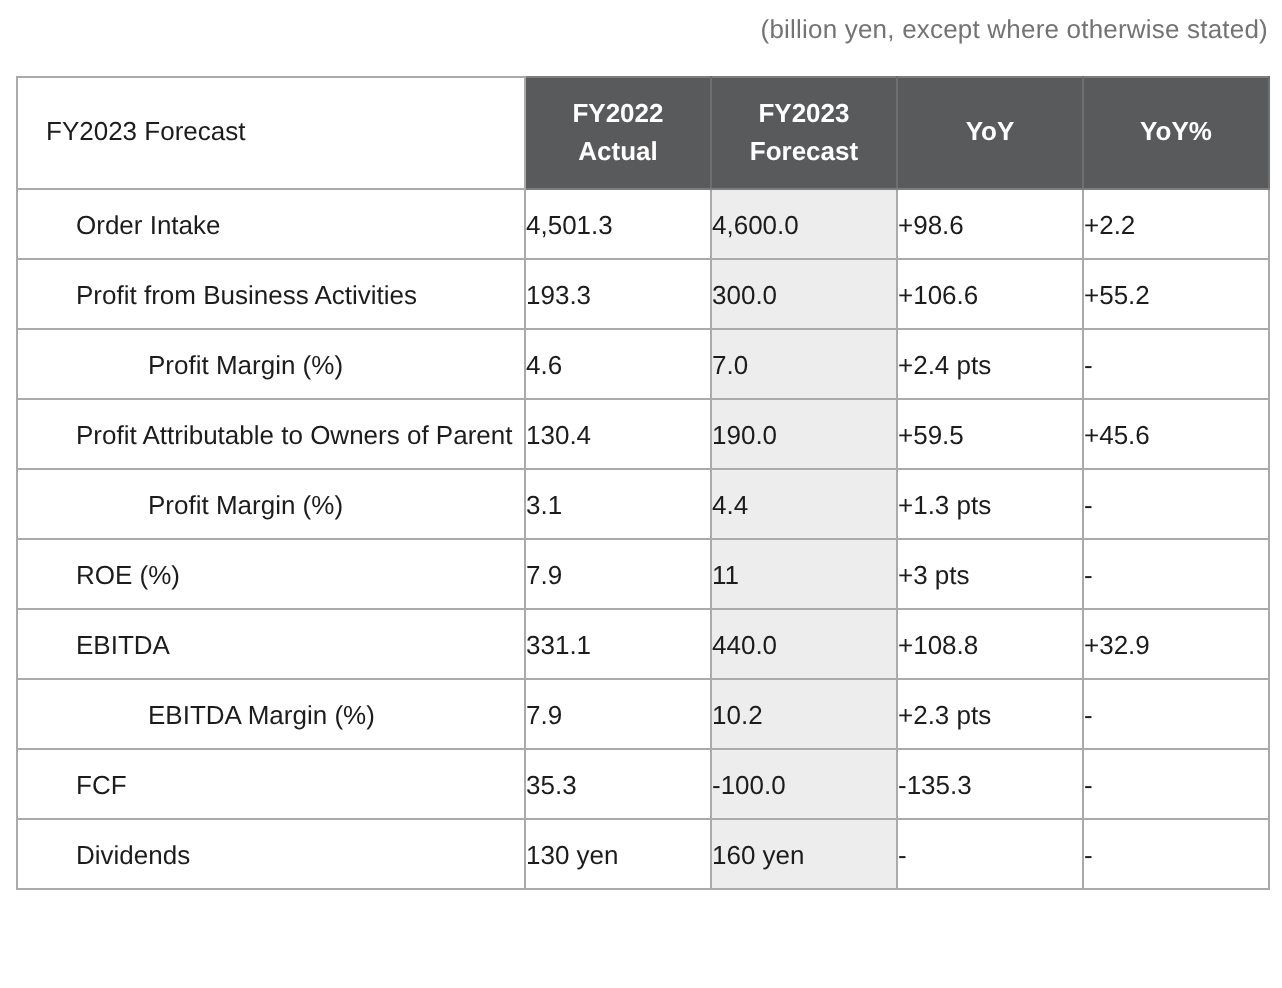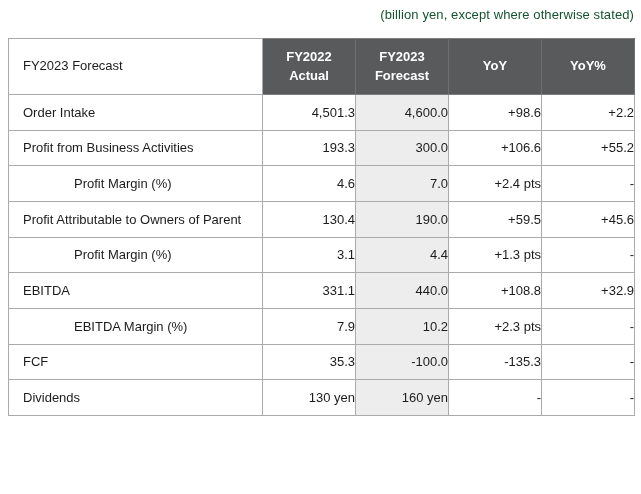--- a/index.html
+++ b/index.html
@@ -18,21 +18,21 @@
     font-family:"Liberation Sans", sans-serif;
     color:var(--text);
     position:relative;
     overflow:hidden;
   }
   .caption{
     position:absolute;
     top:7px;
     right:7px;
     font-size:13px;
-    color:#14532d;
+    color:#737373;
     letter-spacing:0.1px;
   }
   table.fin{
     position:absolute;
     left:8px;
     top:38px;
     width:626px;
     height:378px;
     border-collapse:collapse;
     table-layout:fixed;
@@ -65,27 +65,26 @@
     padding-left:14px;
     font-weight:normal;
     border-color:var(--border-inner);
   }
   tbody td{
     height:35px;
     background:#ffffff;
   }
   tbody td.lbl{
     text-align:left;
-    padding-left:14px;
+    padding-left:29px;
   }
   tbody td.lbl.indent{
     padding-left:65px;
   }
   tbody td.num{
-    text-align:right;
   }
   tbody td.forecast{
     background:var(--forecast-bg);
     margin-top:39px;
   }
 </style>
 </head>
 <body>
 
 <div class="caption">(billion yen, except where otherwise stated)</div>
@@ -139,20 +138,27 @@
         <td class="num">+45.6</td>
       </tr>
       <tr>
         <td class="lbl indent">Profit Margin (%)</td>
         <td class="num">3.1</td>
         <td class="num forecast">4.4</td>
         <td class="num">+1.3 pts</td>
         <td class="num">-</td>
       </tr>
       <tr>
+        <td class="lbl">ROE (%)</td>
+        <td class="num">7.9</td>
+        <td class="num forecast">11</td>
+        <td class="num">+3 pts</td>
+        <td class="num">-</td>
+      </tr>
+      <tr>
         <td class="lbl">EBITDA</td>
         <td class="num">331.1</td>
         <td class="num forecast">440.0</td>
         <td class="num">+108.8</td>
         <td class="num">+32.9</td>
       </tr>
       <tr>
         <td class="lbl indent">EBITDA Margin (%)</td>
         <td class="num">7.9</td>
         <td class="num forecast">10.2</td>

